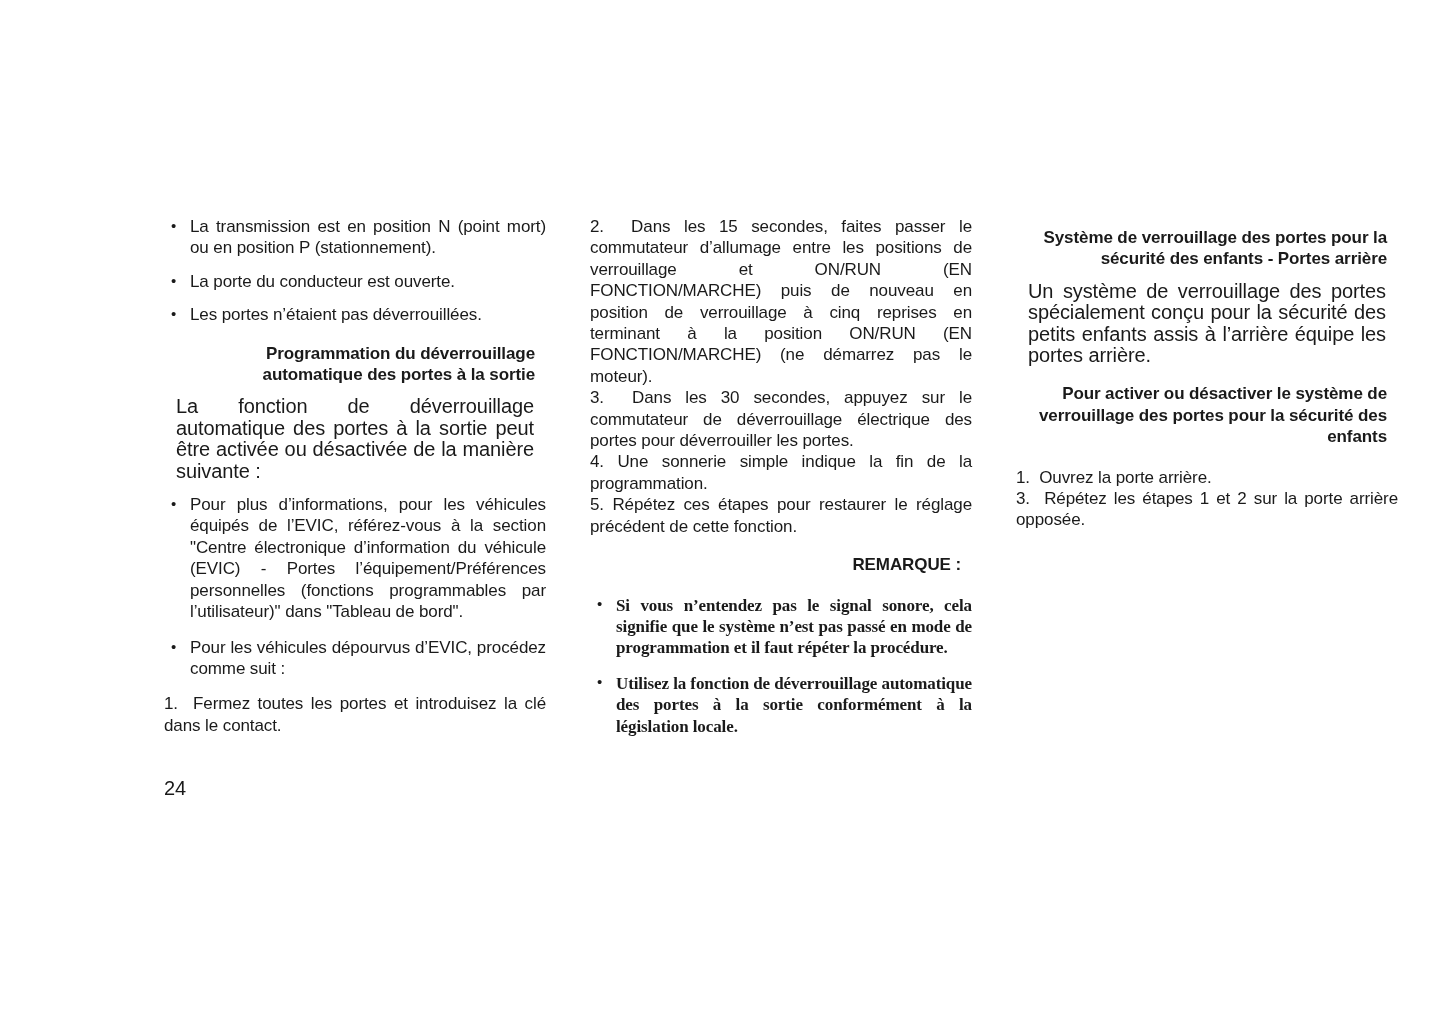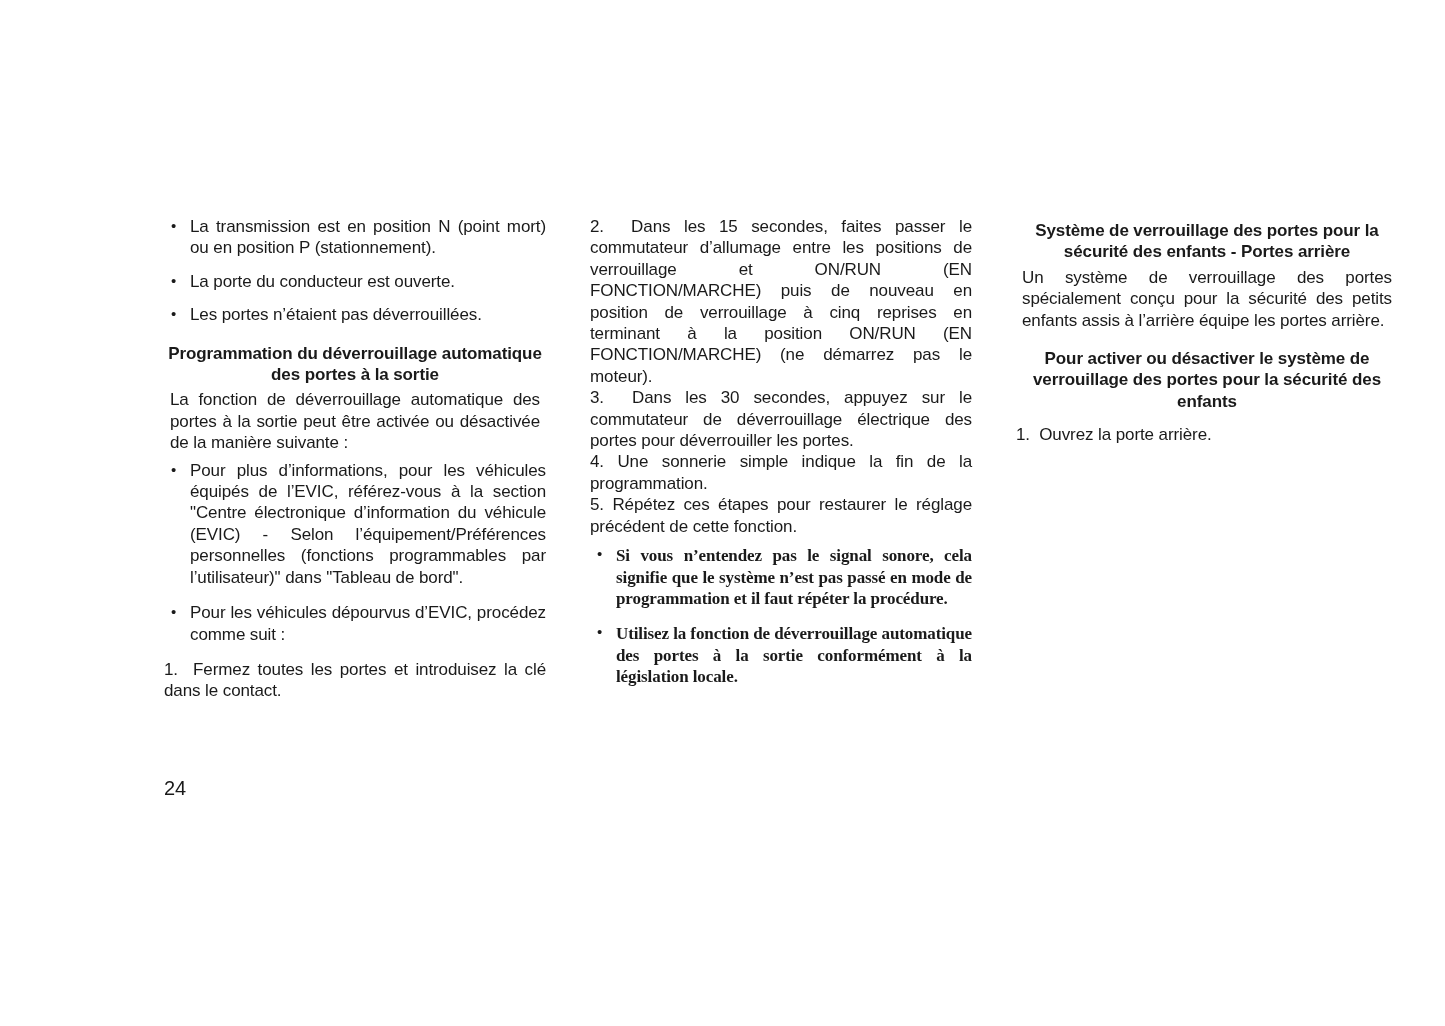--- a/index.html
+++ b/index.html
@@ -36,34 +36,34 @@
   .column {
     width: 382px;
     flex: 0 0 382px;
   }
 
   
   .heading {
     font-size: 17px;
     line-height: 21.4px;
     font-weight: bold;
-    text-align: center;
-    margin: 4px;
+    text-align: right;
+    margin: 11px;
     letter-spacing: -0.1px;
   }
   .heading + .para,
   .heading + .numlist {
     margin-top: 0;
   }
 
   .para {
-    font-size: 17px;
+    font-size: 20px;
     line-height: 21.4px;
     text-align: justify;
-    margin: 6px;
+    margin: 12px;
     letter-spacing: -0.1px;
     hyphens: none;
   }
 
   .block-gap {
     margin-top: 17px;
   }
 
   
   .bullets {
@@ -134,38 +134,39 @@
         <li>La transmission est en position N (point mort) ou en position P (stationnement).</li>
         <li>La porte du conducteur est ouverte.</li>
         <li>Les portes n’étaient pas déverrouillées.</li>
       </ul>
 
       <h2 class="heading block-gap">Programmation du déverrouillage automatique des portes à la sortie</h2>
 
       <p class="para">La fonction de déverrouillage automatique des portes à la sortie peut être activée ou désactivée de la manière suivante :</p>
 
       <ul class="bullets loose block-gap">
-        <li>Pour plus d’informations, pour les véhicules équipés de l’EVIC, référez-vous à la section "Centre électronique d’information du véhicule (EVIC) - Selon l’équipement/Préférences personnelles (fonctions programmables par l’utilisateur)" dans "Tableau de bord".</li>
+        <li>Pour plus d’informations, pour les véhicules équipés de l’EVIC, référez-vous à la section "Centre électronique d’information du véhicule (EVIC) - Portes l’équipement/Préférences personnelles (fonctions programmables par l’utilisateur)" dans "Tableau de bord".</li>
         <li>Pour les véhicules dépourvus d’EVIC, procédez comme suit :</li>
       </ul>
 
       <p class="numpara block-gap"><span class="num">1.  </span><span>Fermez toutes les portes et introduisez la clé dans le contact.</span></p>
 
     </div>
 
     <div class="column">
 
       <p class="numpara"><span class="num">2.  </span><span>Dans les 15 secondes, faites passer le commutateur d’allumage entre les positions de verrouillage et ON/RUN (EN FONCTION/MARCHE) puis de nouveau en position de verrouillage à cinq reprises en terminant à la position ON/RUN (EN FONCTION/MARCHE) (ne démarrez pas le moteur).</span></p>
 
       <p class="numpara block-gap"><span class="num">3.  </span><span>Dans les 30 secondes, appuyez sur le commutateur de déverrouillage électrique des portes pour déverrouiller les portes.</span></p>
 
       <p class="numpara block-gap"><span class="num">4. </span><span>Une sonnerie simple indique la fin de la programmation.</span></p>
 
       <p class="numpara block-gap"><span class="num">5. </span><span>Répétez ces étapes pour restaurer le réglage précédent de cette fonction.</span></p>
 
+      <h2 class="heading block-gap">REMARQUE :</h2>
 
       <div class="spacer-8"></div>
 
       <ul class="bullets bold loose">
         <li>Si vous n’entendez pas le signal sonore, cela signifie que le système n’est pas passé en mode de programmation et il faut répéter la procédure.</li>
         <li>Utilisez la fonction de déverrouillage automatique des portes à la sortie conformément à la législation locale.</li>
       </ul>
 
     </div>
 
@@ -175,20 +176,21 @@
 
       <p class="para">Un système de verrouillage des portes spécialement conçu pour la sécurité des petits enfants assis à l’arrière équipe les portes arrière.</p>
 
       <h2 class="heading block-gap">Pour activer ou désactiver le système de verrouillage des portes pour la sécurité des enfants</h2>
 
       <div class="spacer-8"></div>
 
       <p class="numpara"><span class="num">1.  </span><span>Ouvrez la porte arrière.</span></p>
 
 
+      <p class="numpara block-gap"><span class="num">3.  </span><span>Répétez les étapes 1 et 2 sur la porte arrière opposée.</span></p>
 
     </div>
 
   </div>
 
   <div class="pagenum">24</div>
 
 </div>
 
 </body></html>

